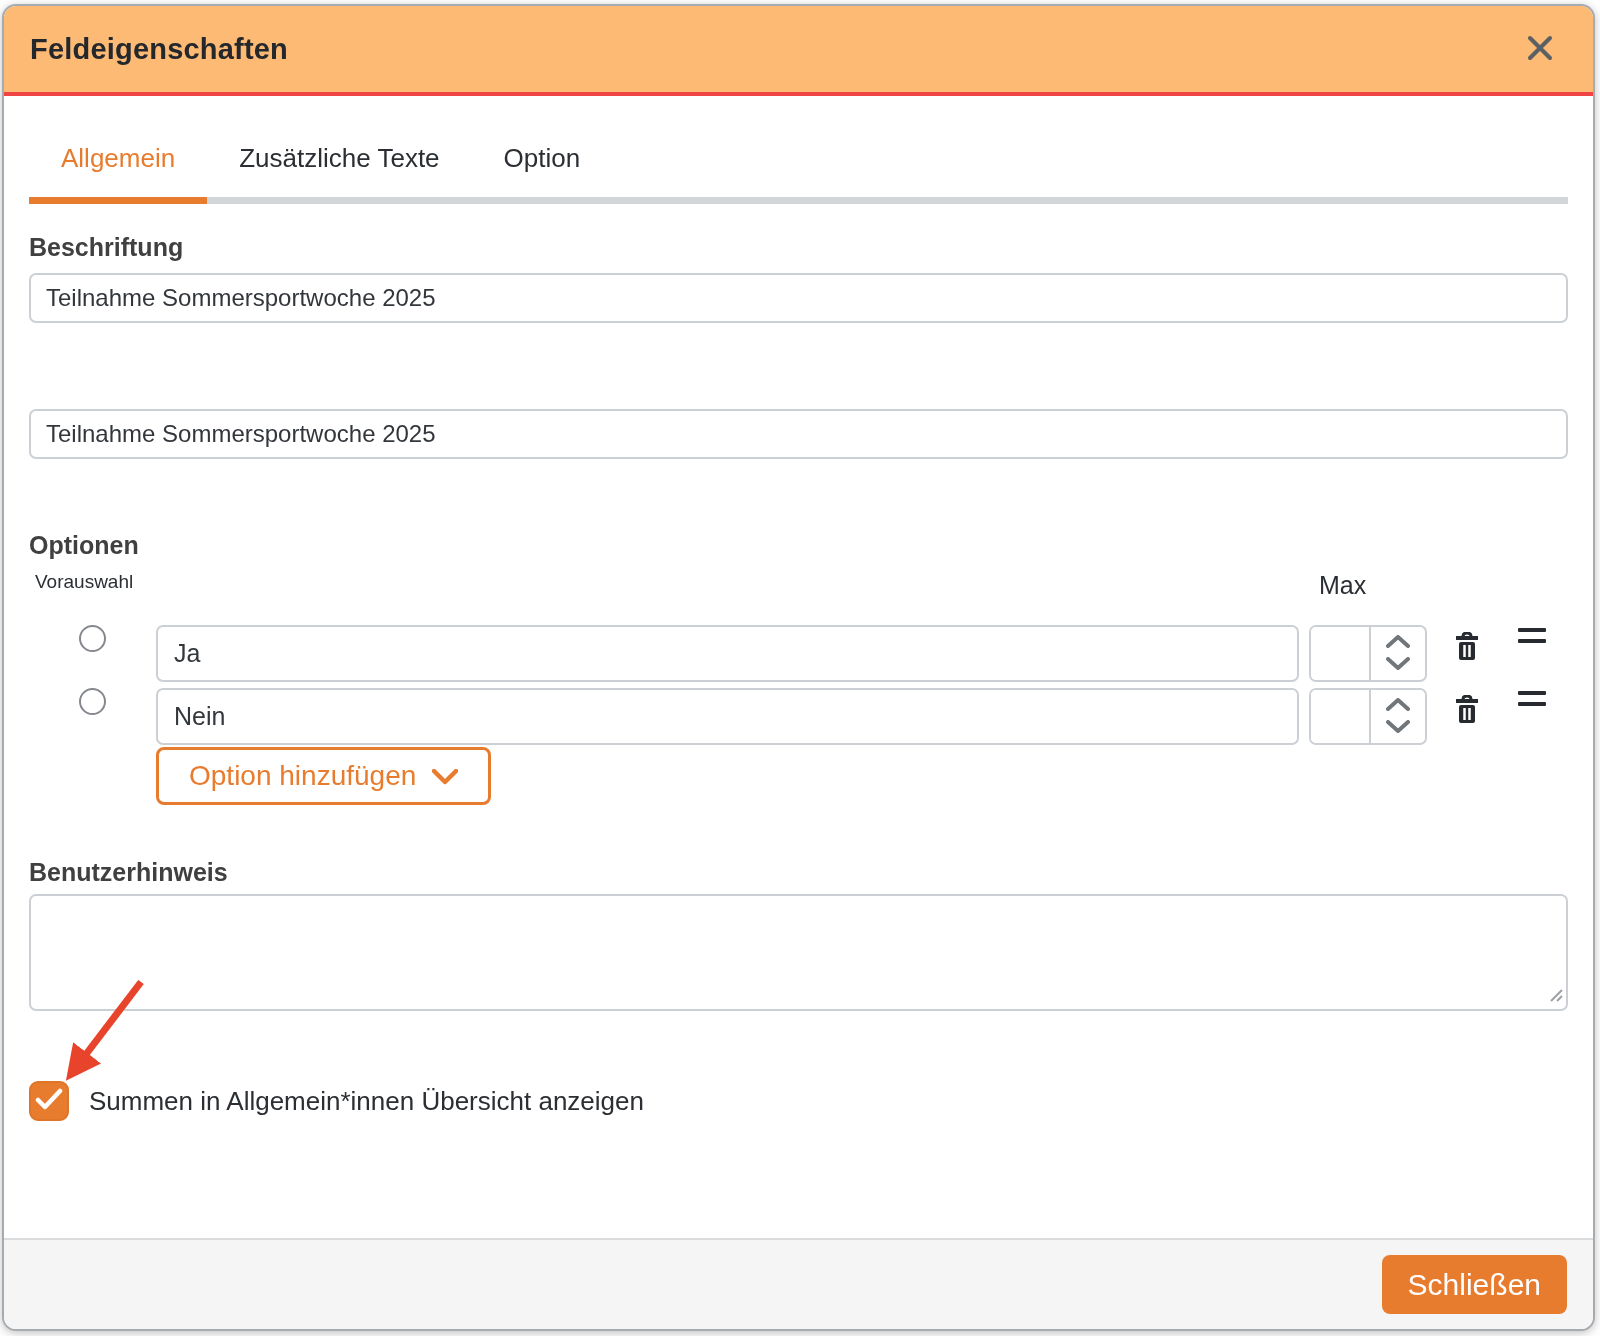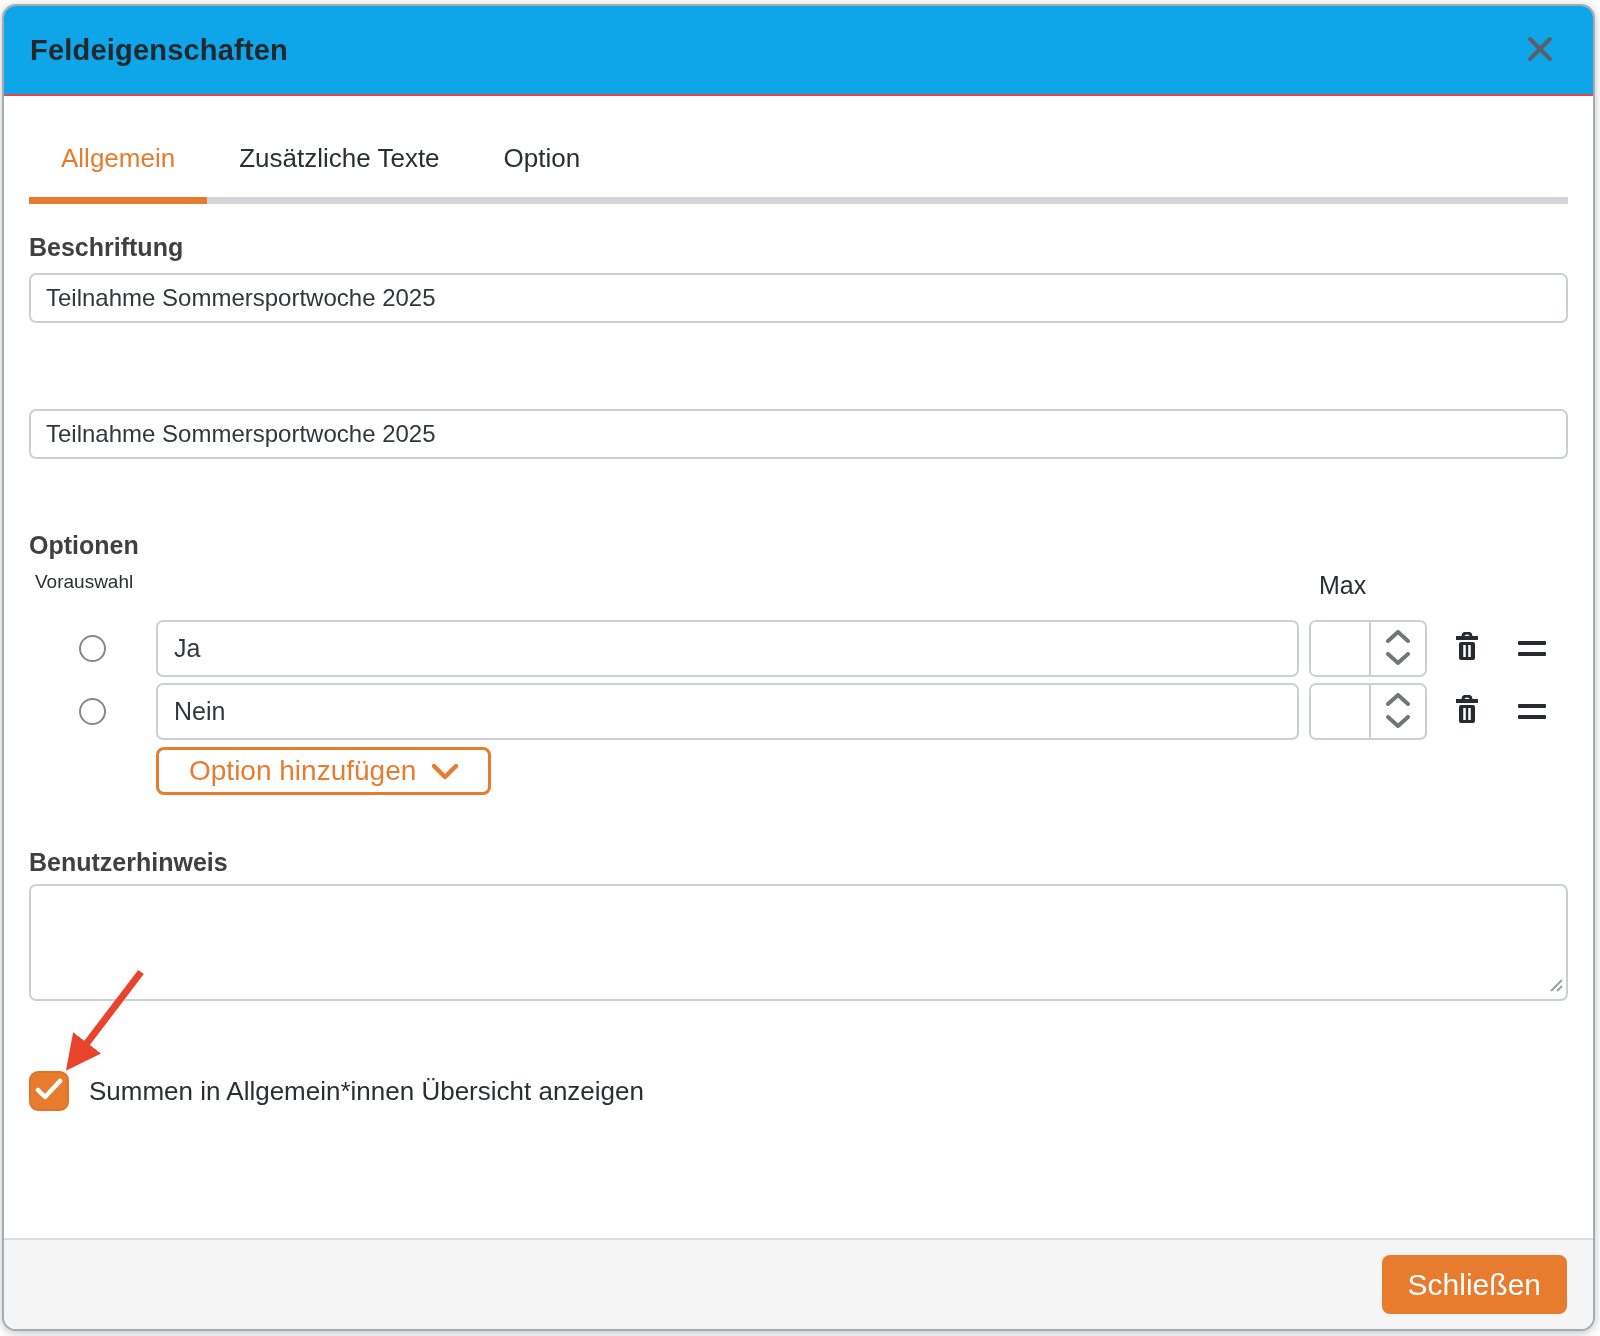--- a/index.html
+++ b/index.html
@@ -18,22 +18,22 @@
     border: 2px solid #a6abb0;
     border-radius: 14px;
     box-shadow: 0 2px 10px rgba(0,0,0,0.25);
     display: flex;
     flex-direction: column;
     overflow: hidden;
   }
   
   .modal-header {
     height: 90px;
-    background: #0ea5e9;
-    border-bottom: 2px solid #ef4444;
+    background: #fdba74;
+    border-bottom: 4px solid #ef4444;
     display: flex;
     align-items: center;
     justify-content: space-between;
     padding: 0 36px 0 26px;
     flex: 0 0 auto;
   }
   .modal-title {
     font-size: 29px;
     font-weight: bold;
     color: #24282d;
@@ -122,21 +122,20 @@
   }
   .max-label {
     position: absolute;
     left: 1290px; top: 0;
     font-size: 25px;
     color: #2b2f33;
   }
   
   .option-row {
     display: flex;
-    align-items: center;
     margin-top: 26px;
     padding-right: 22px;
     height: 47px;
   }
   .option-row + .option-row { margin-top: 16px; }
   .radio {
     width: 27px; height: 27px;
     border: 2px solid #85898e;
     border-radius: 50%;
     margin-left: 50px;
@@ -196,21 +195,21 @@
     display: flex; flex-direction: column; justify-content: center; gap: 7px;
     cursor: grab; flex: 0 0 auto;
   }
   .drag-handle span {
     display: block; height: 4px; background: #272b30; border-radius: 1px;
   }
   
   .add-option-btn {
     margin-top: 12px;
     margin-left: 127px;
-    height: 48px;
+    height: 58px;
     padding: 16px 30px;
     border: 3px solid #e87c2e;
     border-radius: 8px;
     background: #fff;
     color: #e87c2e;
     font-family: "Liberation Sans", sans-serif;
     font-size: 28px;
     display: inline-flex;
     align-items: center;
     gap: 16px;

